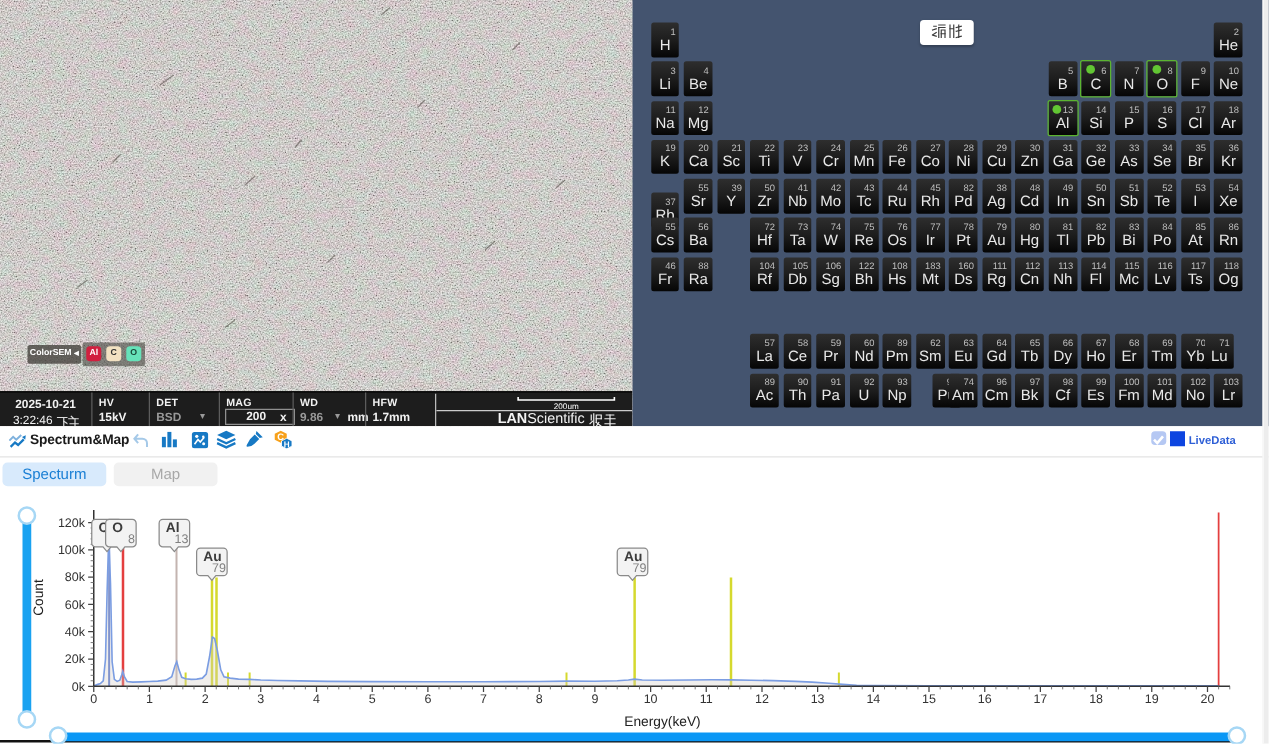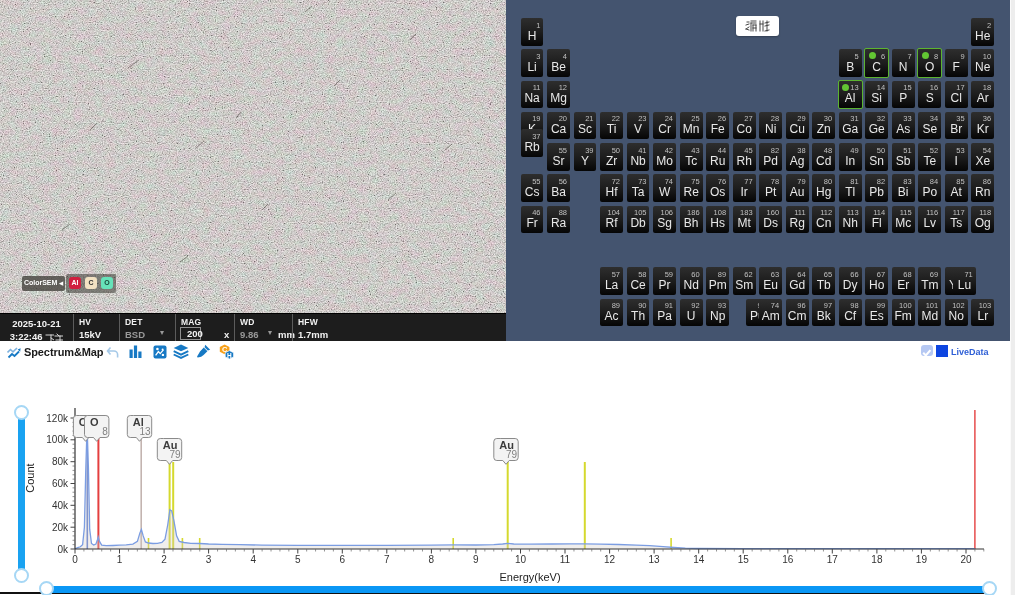--- a/index.html
+++ b/index.html
@@ -84,54 +84,73 @@
 </svg>
 <div id="colorsem" class="abs">ColorSEM <span style="font-size:5px">◀</span></div>
 <div id="chips" class="abs">
   <div class="chip" style="left:3px;background:#d11f3f;color:#fff">Al</div>
   <div class="chip" style="left:19px;background:#f2e1c2;color:#333">C</div>
   <div class="chip" style="left:35px;background:#66e2b9;color:#1a4a3a">O</div>
 </div>
 <div id="infobar" class="abs">
   <div style="position:absolute;left:0;top:0;width:73px;height:100%;text-align:center">
     <div style="font-size:9.5px;font-weight:bold;margin-top:4px;color:#f2f2f2">2025-10-21</div>
-    <div style="font-size:9.5px;font-weight:bold;margin-top:2px;color:#f2f2f2">3:22:46 <svg width="9" height="9" viewBox="0 0 9 9" style="vertical-align:middle">
+    <div style="font-size:9.5px;font-weight:normal;margin-top:2px;color:#f2f2f2">3:22:46 <svg width="9" height="9" viewBox="0 0 9 9" style="vertical-align:middle">
               <path d="M1,2 L11,2" stroke="#ddd" stroke-width="0.95" fill="none" stroke-linecap="square"></path>
               <path d="M6,2 L6,11" stroke="#ddd" stroke-width="0.95" fill="none" stroke-linecap="square"></path>
               <path d="M6,5 L9,7" stroke="#ddd" stroke-width="0.95" fill="none" stroke-linecap="square"></path>
             </svg><svg width="9" height="9" viewBox="0 0 9 9" style="vertical-align:middle">
               <path d="M3,1 L5,3 M1,3 L11,3" stroke="#ddd" stroke-width="0.95" fill="none" stroke-linecap="square"></path>
               <path d="M2,7 L10,7" stroke="#ddd" stroke-width="0.95" fill="none" stroke-linecap="square"></path>
               <path d="M6,3 L6,11" stroke="#ddd" stroke-width="0.95" fill="none" stroke-linecap="square"></path>
             </svg></div>
   </div>
   <div class="col" style="left:73px;width:46px">
           <span class="lbl">HV</span>
           <span class="val">15kV</span>
         </div>
   <div class="col" style="left:119px;width:56px">
           <span class="lbl">DET</span>
           <span class="val gray">BSD</span>
           <span class="caret" style="left:40px">▾</span>
         </div>
   <div class="col" style="left:175px;width:59px">
           <span class="lbl">MAG</span>
-    <div style="position:absolute;left:4px;top:12.5px;width:21px;height:13px;border:1px solid #909090;font-size:9.5px;font-weight:bold;padding-left:6px;line-height:11.5px;color:#f2f2f2">200</div>
+    <div style="position:absolute;left:4px;top:12.5px;width:56px;height:13px;border:1px solid #909090;font-size:9.5px;font-weight:bold;padding-left:16px;line-height:11.5px;color:#f2f2f2">200</div>
     <span class="val" style="left:48px">x</span>
         </div>
   <div class="col" style="left:234px;width:58px">
           <span class="lbl">WD</span>
           <span class="val gray">9.86</span>
           <span class="caret" style="left:33px">▾</span>
           <span class="val" style="left:43px">mm</span>
         </div>
   <div class="col" style="left:292px;width:56px">
           <span class="lbl">HFW</span>
           <span class="val">1.7mm</span>
         </div>
+  <div style="position:absolute;left:348px;top:1px;width:158px;height:26px;border-left:1px solid #bbb">
+    <svg width="158" height="26" style="position:absolute;left:0;top:0">
+      <path d="M65.5,2.5 v3 M65.5,5 h77 M142.5,2.5 v3" stroke="#fff" stroke-width="1.3" fill="none"></path>
+      <text x="104" y="12" text-anchor="middle" font-size="6.5" fill="#fff" font-family="Liberation Sans">200um</text>
+      <line x1="0" y1="13.5" x2="158" y2="13.5" stroke="#ccc" stroke-width="1"></line>
+    </svg>
+    <div style="position:absolute;right:13px;top:15px;font-size:11.5px;color:#f2f2f2;line-height:11px;white-space:nowrap"><b>LAN</b>Scientific&nbsp;<svg width="11" height="11" viewBox="0 0 11 11" style="vertical-align:middle">
+              <path d="M2,2 L2,6 M1,9 L3,7" stroke="#eee" stroke-width="0.95" fill="none" stroke-linecap="square"></path>
+              <path d="M4,1 L4,11" stroke="#eee" stroke-width="0.95" fill="none" stroke-linecap="square"></path>
+              <path d="M6,2 L10,2 M6,2 L6,8 M10,2 L10,5" stroke="#eee" stroke-width="0.95" fill="none" stroke-linecap="square"></path>
+              <path d="M6,5 L10,5" stroke="#eee" stroke-width="0.95" fill="none" stroke-linecap="square"></path>
+              <path d="M6,8 L10,11 M8,8 L6,11" stroke="#eee" stroke-width="0.95" fill="none" stroke-linecap="square"></path>
+            </svg><svg width="11" height="11" viewBox="0 0 11 11" style="vertical-align:middle">
+              <path d="M3,2 L9,2" stroke="#eee" stroke-width="0.95" fill="none" stroke-linecap="square"></path>
+              <path d="M2,5 L10,5" stroke="#eee" stroke-width="0.95" fill="none" stroke-linecap="square"></path>
+              <path d="M6,2 L6,9" stroke="#eee" stroke-width="0.95" fill="none" stroke-linecap="square"></path>
+              <path d="M2,9 L10,9 M6,9 L6,12" stroke="#eee" stroke-width="0.95" fill="none" stroke-linecap="square"></path>
+            </svg></div>
+  </div>
 </div>
 </div>
 
 <div id="ptable" class="abs">
 <div class="tile" style="left:14.7px;top:18.0px">
         <span class="tnum">1</span>
         <span class="tsym">H</span>
       </div>
 <div class="tile" style="left:465.4px;top:18.0px">
         <span class="tnum">2</span>
@@ -269,21 +288,21 @@
         <span class="tsym">Se</span>
       </div>
 <div class="tile" style="left:438.9px;top:111.8px">
         <span class="tnum">35</span>
         <span class="tsym">Br</span>
       </div>
 <div class="tile" style="left:465.4px;top:111.8px">
         <span class="tnum">36</span>
         <span class="tsym">Kr</span>
       </div>
-<div class="tile" style="left:14.7px;top:129px">
+<div class="tile" style="left:14.7px;top:154px">
         <span class="tnum">37</span>
         <span class="tsym">Rb</span>
       </div>
 <div class="tile" style="left:41.2px;top:143.1px">
         <span class="tnum">55</span>
         <span class="tsym">Sr</span>
       </div>
 <div class="tile" style="left:67.7px;top:143.1px">
         <span class="tnum">39</span>
         <span class="tsym">Y</span>
@@ -430,21 +449,21 @@
       </div>
 <div class="tile" style="left:120.7px;top:205.7px">
         <span class="tnum">105</span>
         <span class="tsym">Db</span>
       </div>
 <div class="tile" style="left:147.2px;top:205.7px">
         <span class="tnum">106</span>
         <span class="tsym">Sg</span>
       </div>
 <div class="tile" style="left:173.8px;top:205.7px">
-        <span class="tnum">186</span>
+        <span class="tnum">122</span>
         <span class="tsym">Bh</span>
       </div>
 <div class="tile" style="left:200.3px;top:205.7px">
         <span class="tnum">108</span>
         <span class="tsym">Hs</span>
       </div>
 <div class="tile" style="left:226.8px;top:205.7px">
         <span class="tnum">183</span>
         <span class="tsym">Mt</span>
       </div>
@@ -533,21 +552,21 @@
         <span class="tsym">Er</span>
       </div>
 <div class="tile" style="left:412.4px;top:267.3px">
         <span class="tnum">69</span>
         <span class="tsym">Tm</span>
       </div>
 <div class="tile" style="left:438.9px;top:267.3px">
         <span class="tnum">70</span>
         <span class="tsym">Yb</span>
       </div>
-<div class="tile" style="left:447px;top:267.3px">
+<div class="tile" style="left:458px;top:267.3px">
         <span class="tnum">71</span>
         <span class="tsym">Lu</span>
       </div>
 <div class="tile" style="left:94.2px;top:298.5px">
         <span class="tnum">89</span>
         <span class="tsym">Ac</span>
       </div>
 <div class="tile" style="left:120.7px;top:298.5px">
         <span class="tnum">90</span>
         <span class="tsym">Th</span>
@@ -661,20 +680,24 @@
   </svg>
   <div style="position:absolute;left:921px;top:3.5px;width:11.5px;height:11.5px;border-radius:3px;background:#b5c8f3">
      <svg width="11.5" height="11.5" viewBox="0 0 12 12">
           <path d="M2.3,6 L5,8.8 L9.8,3.2" stroke="#fff" stroke-width="2.2" fill="none"></path>
         </svg>
   </div>
   <div style="position:absolute;left:936px;top:3.5px;width:12px;height:12px;background:#0d45e0"></div>
   <span id="livedata">LiveData</span>
 </div>
 
+<div id="tabs" class="abs">
+  <div class="tab" style="left:2px;background:#d8eafc;color:#1a7fd4">Specturm</div>
+  <div class="tab" style="left:91px;background:#f1f1f1;color:#a8a8a8">Map</div>
+</div>
 
 <svg class="abs" style="left:0;top:0" width="1015" height="595" viewBox="0 0 1015 595">
 <g>
         <line x1="87.3" y1="437" x2="87.3" y2="549" stroke="#5b79cf" stroke-width="1.6"></line>
         <line x1="98.4" y1="437" x2="98.4" y2="549" stroke="#e43f3f" stroke-width="2.0"></line>
         <line x1="141.2" y1="437" x2="141.2" y2="549" stroke="#c3b4b0" stroke-width="1.6"></line>
         <line x1="169.6" y1="462" x2="169.6" y2="549" stroke="#d5d92e" stroke-width="2.0"></line>
         <line x1="173.2" y1="462" x2="173.2" y2="549" stroke="#d5d92e" stroke-width="2.0"></line>
         <line x1="507.7" y1="462" x2="507.7" y2="549" stroke="#d5d92e" stroke-width="2.0"></line>
         <line x1="584.8" y1="462" x2="584.8" y2="549" stroke="#d5d92e" stroke-width="2.0"></line>

